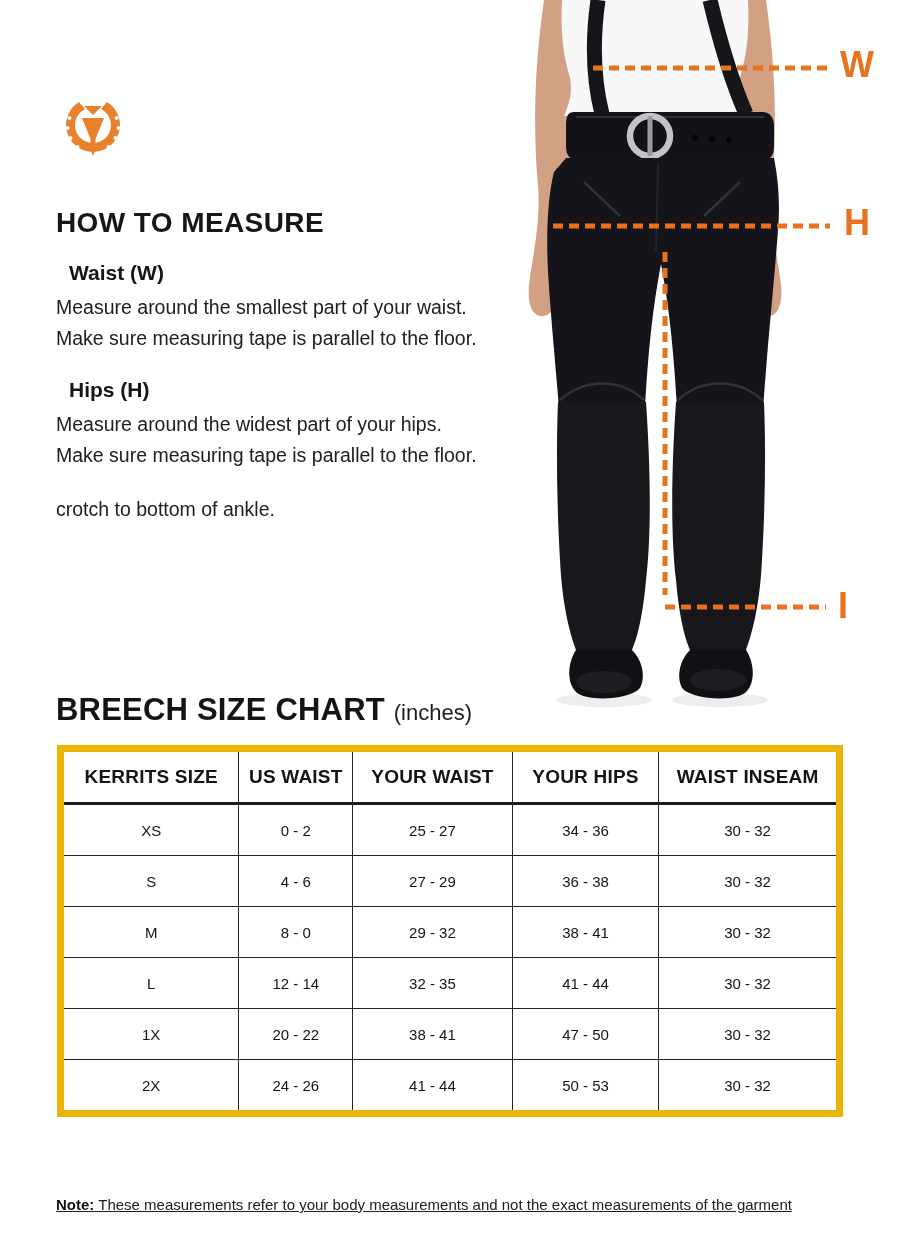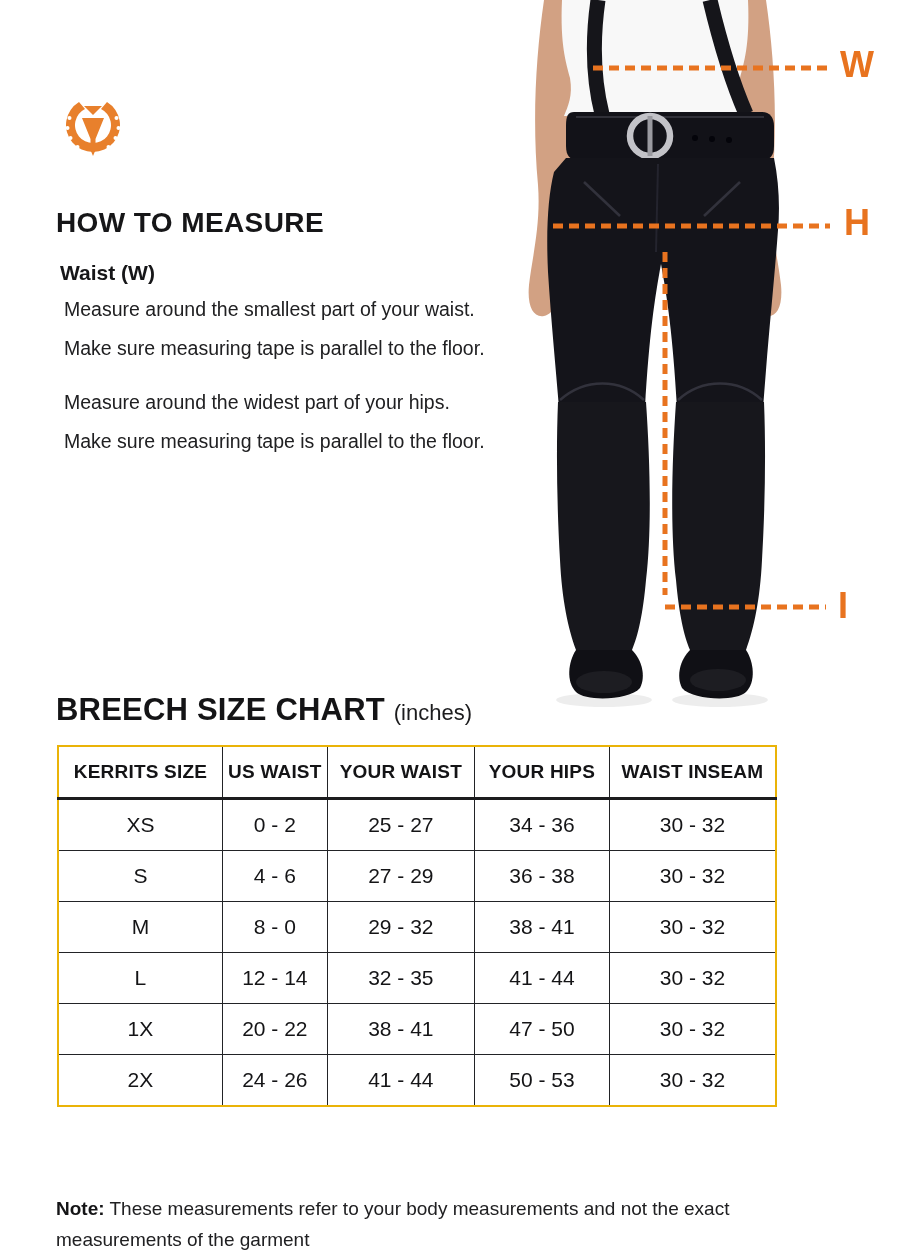--- a/index.html
+++ b/index.html
@@ -12,53 +12,53 @@
   
   #logo{left:55px;top:92px;width:76px;height:68px;}
   
   #htm-title{
     left:56px;top:188px;font-size:28px;font-weight:700;color:#161618;
     letter-spacing:.4px;
   }
   #measure-sections{left:56px;top:260px;width:482px;}
   .m-section{margin-bottom:24px;}
   .m-section h2{
-    margin:0 0 6px 4px;font-size:21px;font-weight:700;color:#161618;line-height:26px;
-  }
-  .m-section p{margin:8px;font-size:19.5px;line-height:30.5px;color:#202022;}
+    margin:0 0 6px 13px;font-size:21px;font-weight:700;color:#161618;line-height:26px;
+  }
+  .m-section p{margin:0;font-size:19.5px;line-height:30.5px;color:#202022;}
   
   #model-figure{left:480px;top:0;width:370px;height:710px;}
   #measurement-lines{left:0;top:0;width:900px;height:720px;pointer-events:none;}
   .dash{stroke:var(--orange);stroke-width:5;stroke-dasharray:10 6;fill:none;}
   .measure-label{
     font-size:36px;font-weight:700;color:var(--orange);line-height:1;
   }
   #label-w{left:840px;top:47px;}
   #label-h{left:844px;top:205px;}
   #label-i{left:838px;top:588px;}
   
   #chart-title{left:56px;top:666px;font-size:31px;font-weight:700;color:#141416;letter-spacing:.2px;text-align:right;}
   #chart-title .suffix{font-size:22px;font-weight:400;letter-spacing:0;color:#1c1c1e;}
   #size-table{
-    left:57px;top:745px;width:720px;border-collapse:collapse;table-layout:fixed;
-    border:2px solid #eab308;
+    left:57px;top:745px;width:786px;border-collapse:collapse;table-layout:fixed;
+    border:7px solid #eab308;
   }
   #size-table th, #size-table td{
     border:1.5px solid #222326;text-align:center;vertical-align:middle;
     height:50px;padding:0;color:#141416;
   }
   #size-table th{font-size:19px;font-weight:700;letter-spacing:.2px;border-bottom:3px solid #1c1c1e;}
-  #size-table td{font-size:21px;font-weight:400;}
+  #size-table td{font-size:15px;font-weight:400;}
   #size-table col:nth-child(1){width:22.9%;}
   #size-table col:nth-child(2){width:14.6%;}
   #size-table col:nth-child(3){width:20.5%;}
   #size-table col:nth-child(4){width:18.8%;}
   #size-table col:nth-child(5){width:23.2%;}
   
-  #note{left:56px;top:1174px;width:798px;font-size:19px;line-height:31px;color:#202022;}
+  #note{left:56px;top:1174px;width:798px;font-size:15px;line-height:31px;color:#202022;text-decoration:underline;}
   #note b{color:#141416;}
   
   .skin{fill:#D2A183;}
   .shirt{fill:#F8F8F8;}
   .strap{stroke:#15151a;stroke-width:15;fill:none;}
   .belt{fill:#121218;}
   .pants{fill:#14141a;}
   .boot{fill:#17171c;}
   .foot{fill:#101015;}
   .seam{stroke:#32323c;stroke-width:2.5;fill:none;}
@@ -93,24 +93,26 @@
 
   <h1 id="htm-title" class="abs">HOW TO MEASURE</h1>
 
   <div id="measure-sections" class="abs">
     <div class="m-section">
       <h2>Waist (W)</h2>
       <p>Measure around the smallest part of your waist.</p>
       <p>Make sure measuring tape is parallel to the floor.</p>
     </div>
     <div class="m-section">
+      <h2>Hips (H)</h2>
       <p>Measure around the widest part of your hips.</p>
       <p>Make sure measuring tape is parallel to the floor.</p>
     </div>
     <div class="m-section">
+      <p>crotch to bottom of ankle.</p>
     </div>
   </div>
 
   <svg id="model-figure" class="abs" viewBox="0 0 370 710">
 
     <g>
       <path class="skin" d="M64 0 C56 55 52 120 58 185 C61 225 52 258 49 285 C47 306 53 318 64 316 C75 314 79 298 81 278 C85 232 93 192 98 140 C102 96 105 44 106 0 Z"></path>
       <path class="skin" d="M286 0 C294 55 298 120 292 185 C289 225 298 258 301 285 C303 306 297 318 286 316 C275 314 271 298 269 278 C265 232 257 192 252 140 C248 96 245 44 244 0 Z"></path>
     </g>
 

